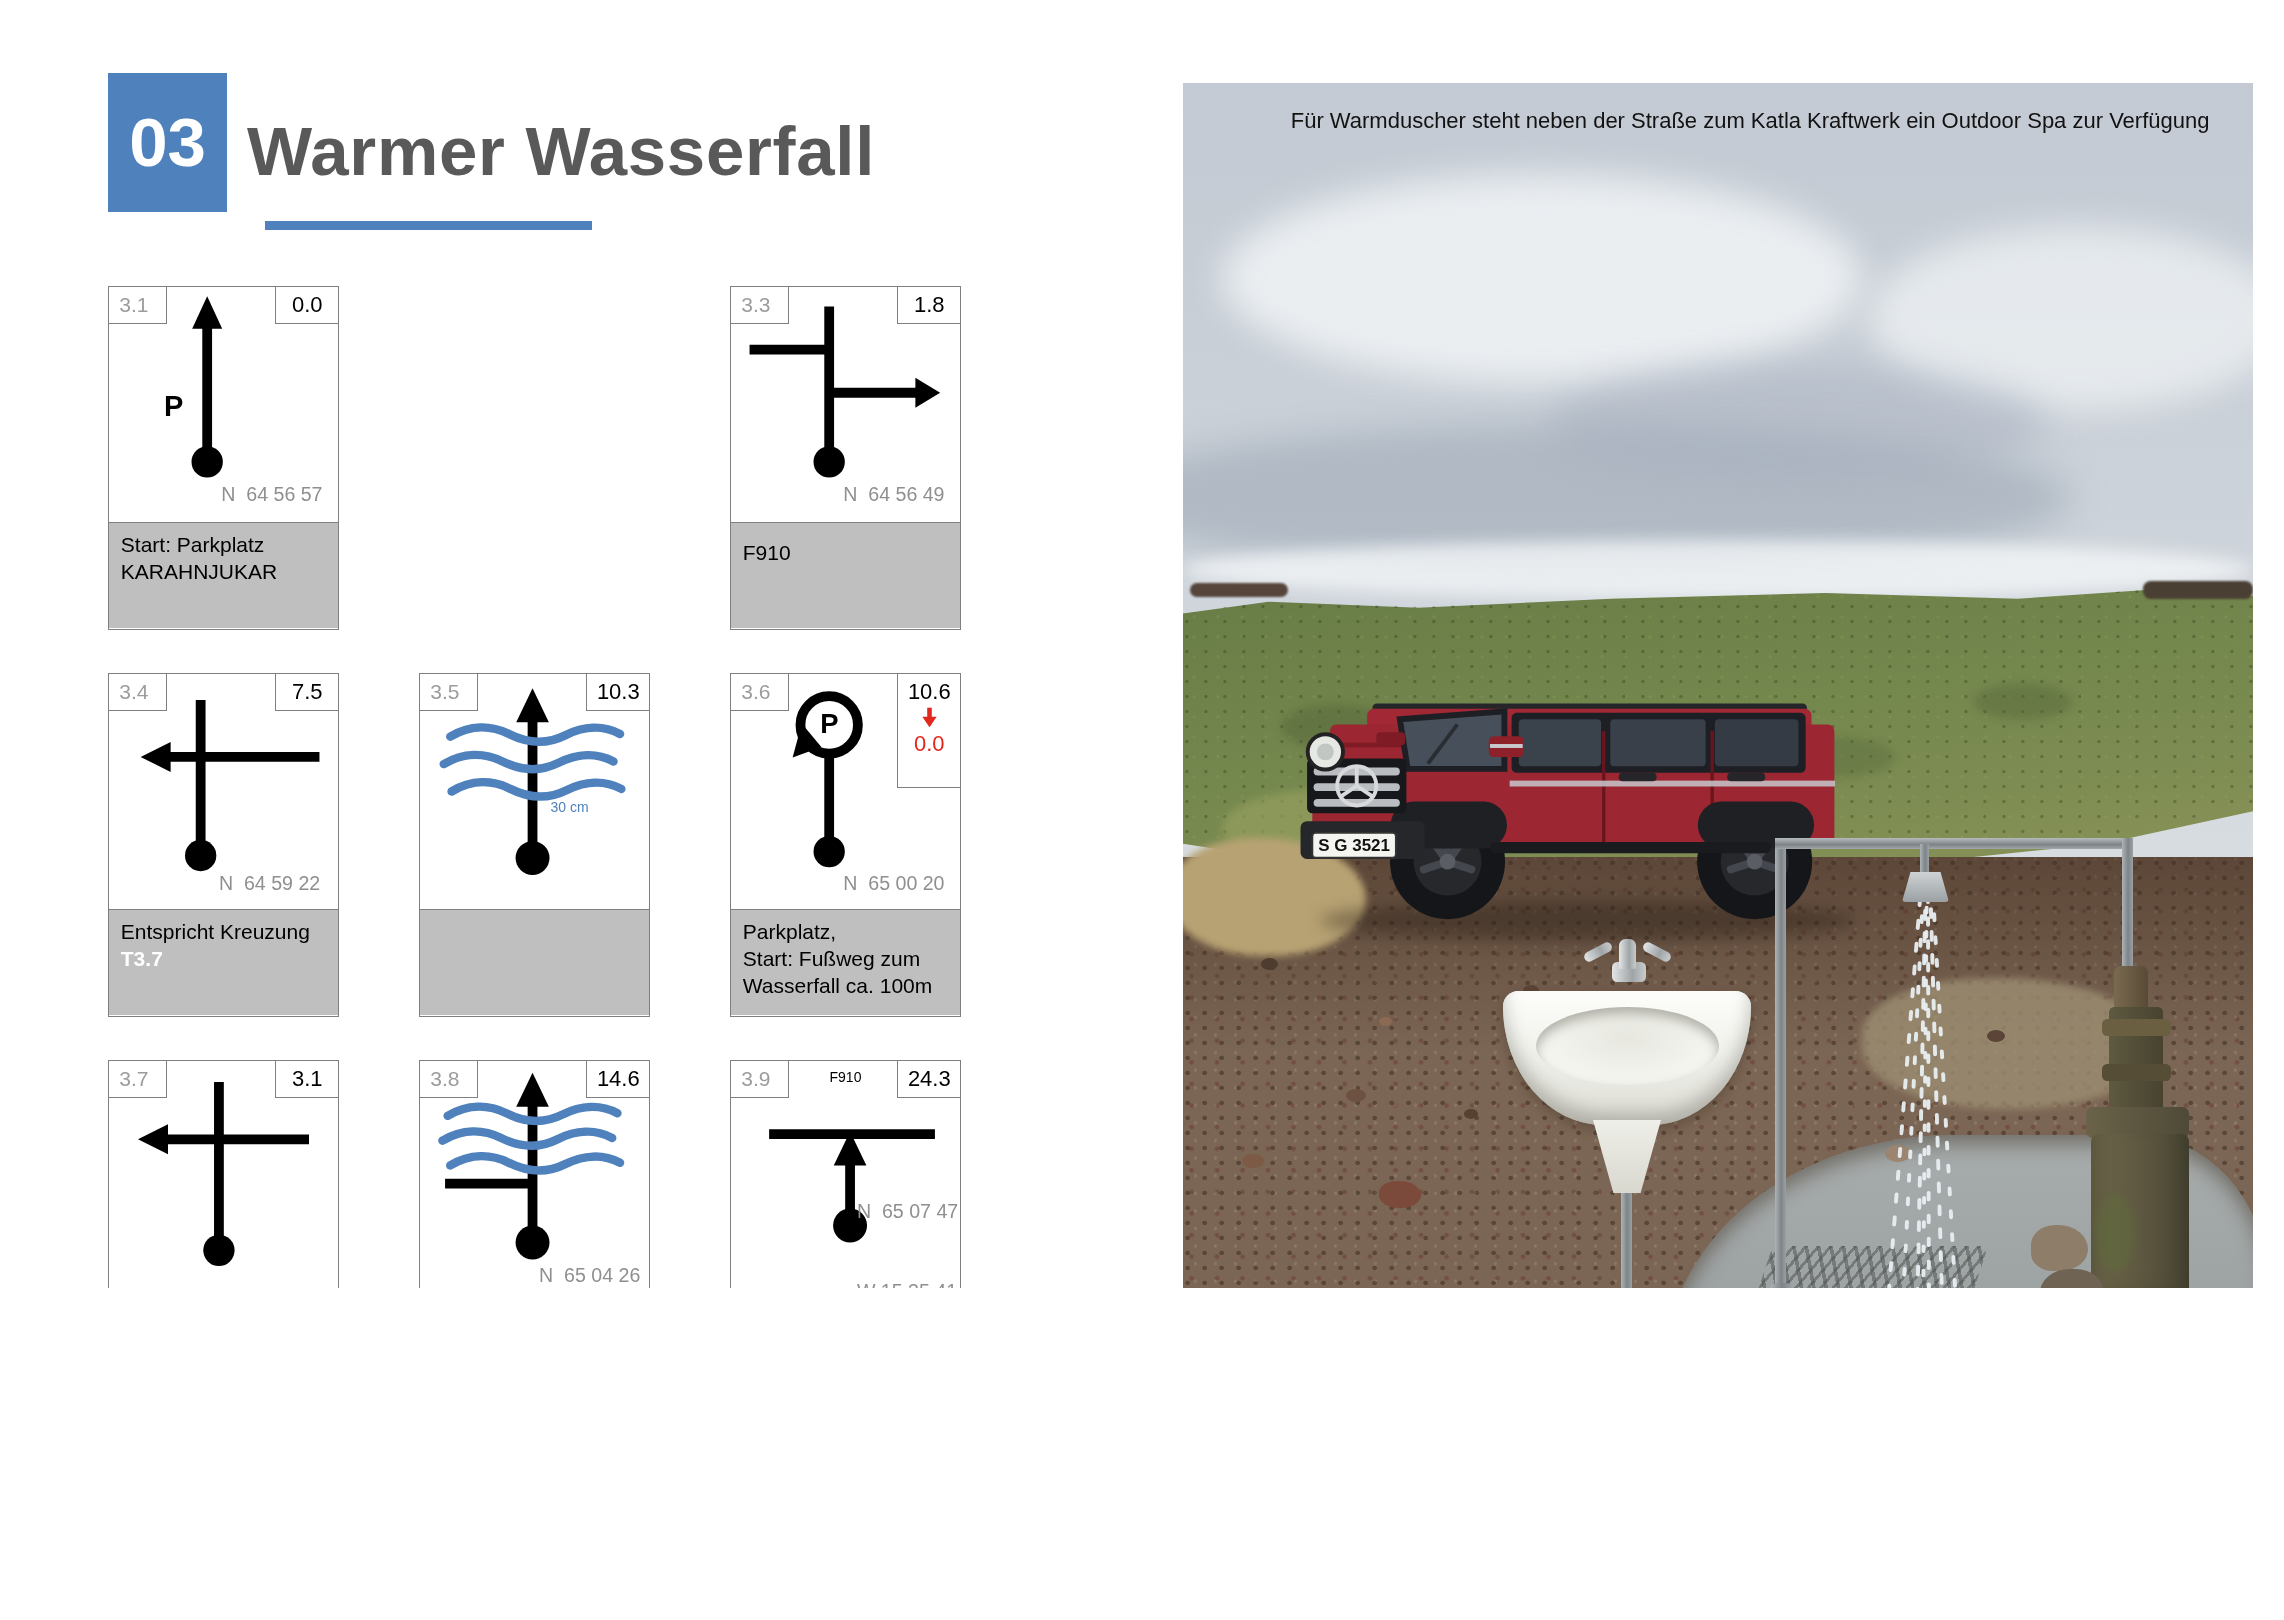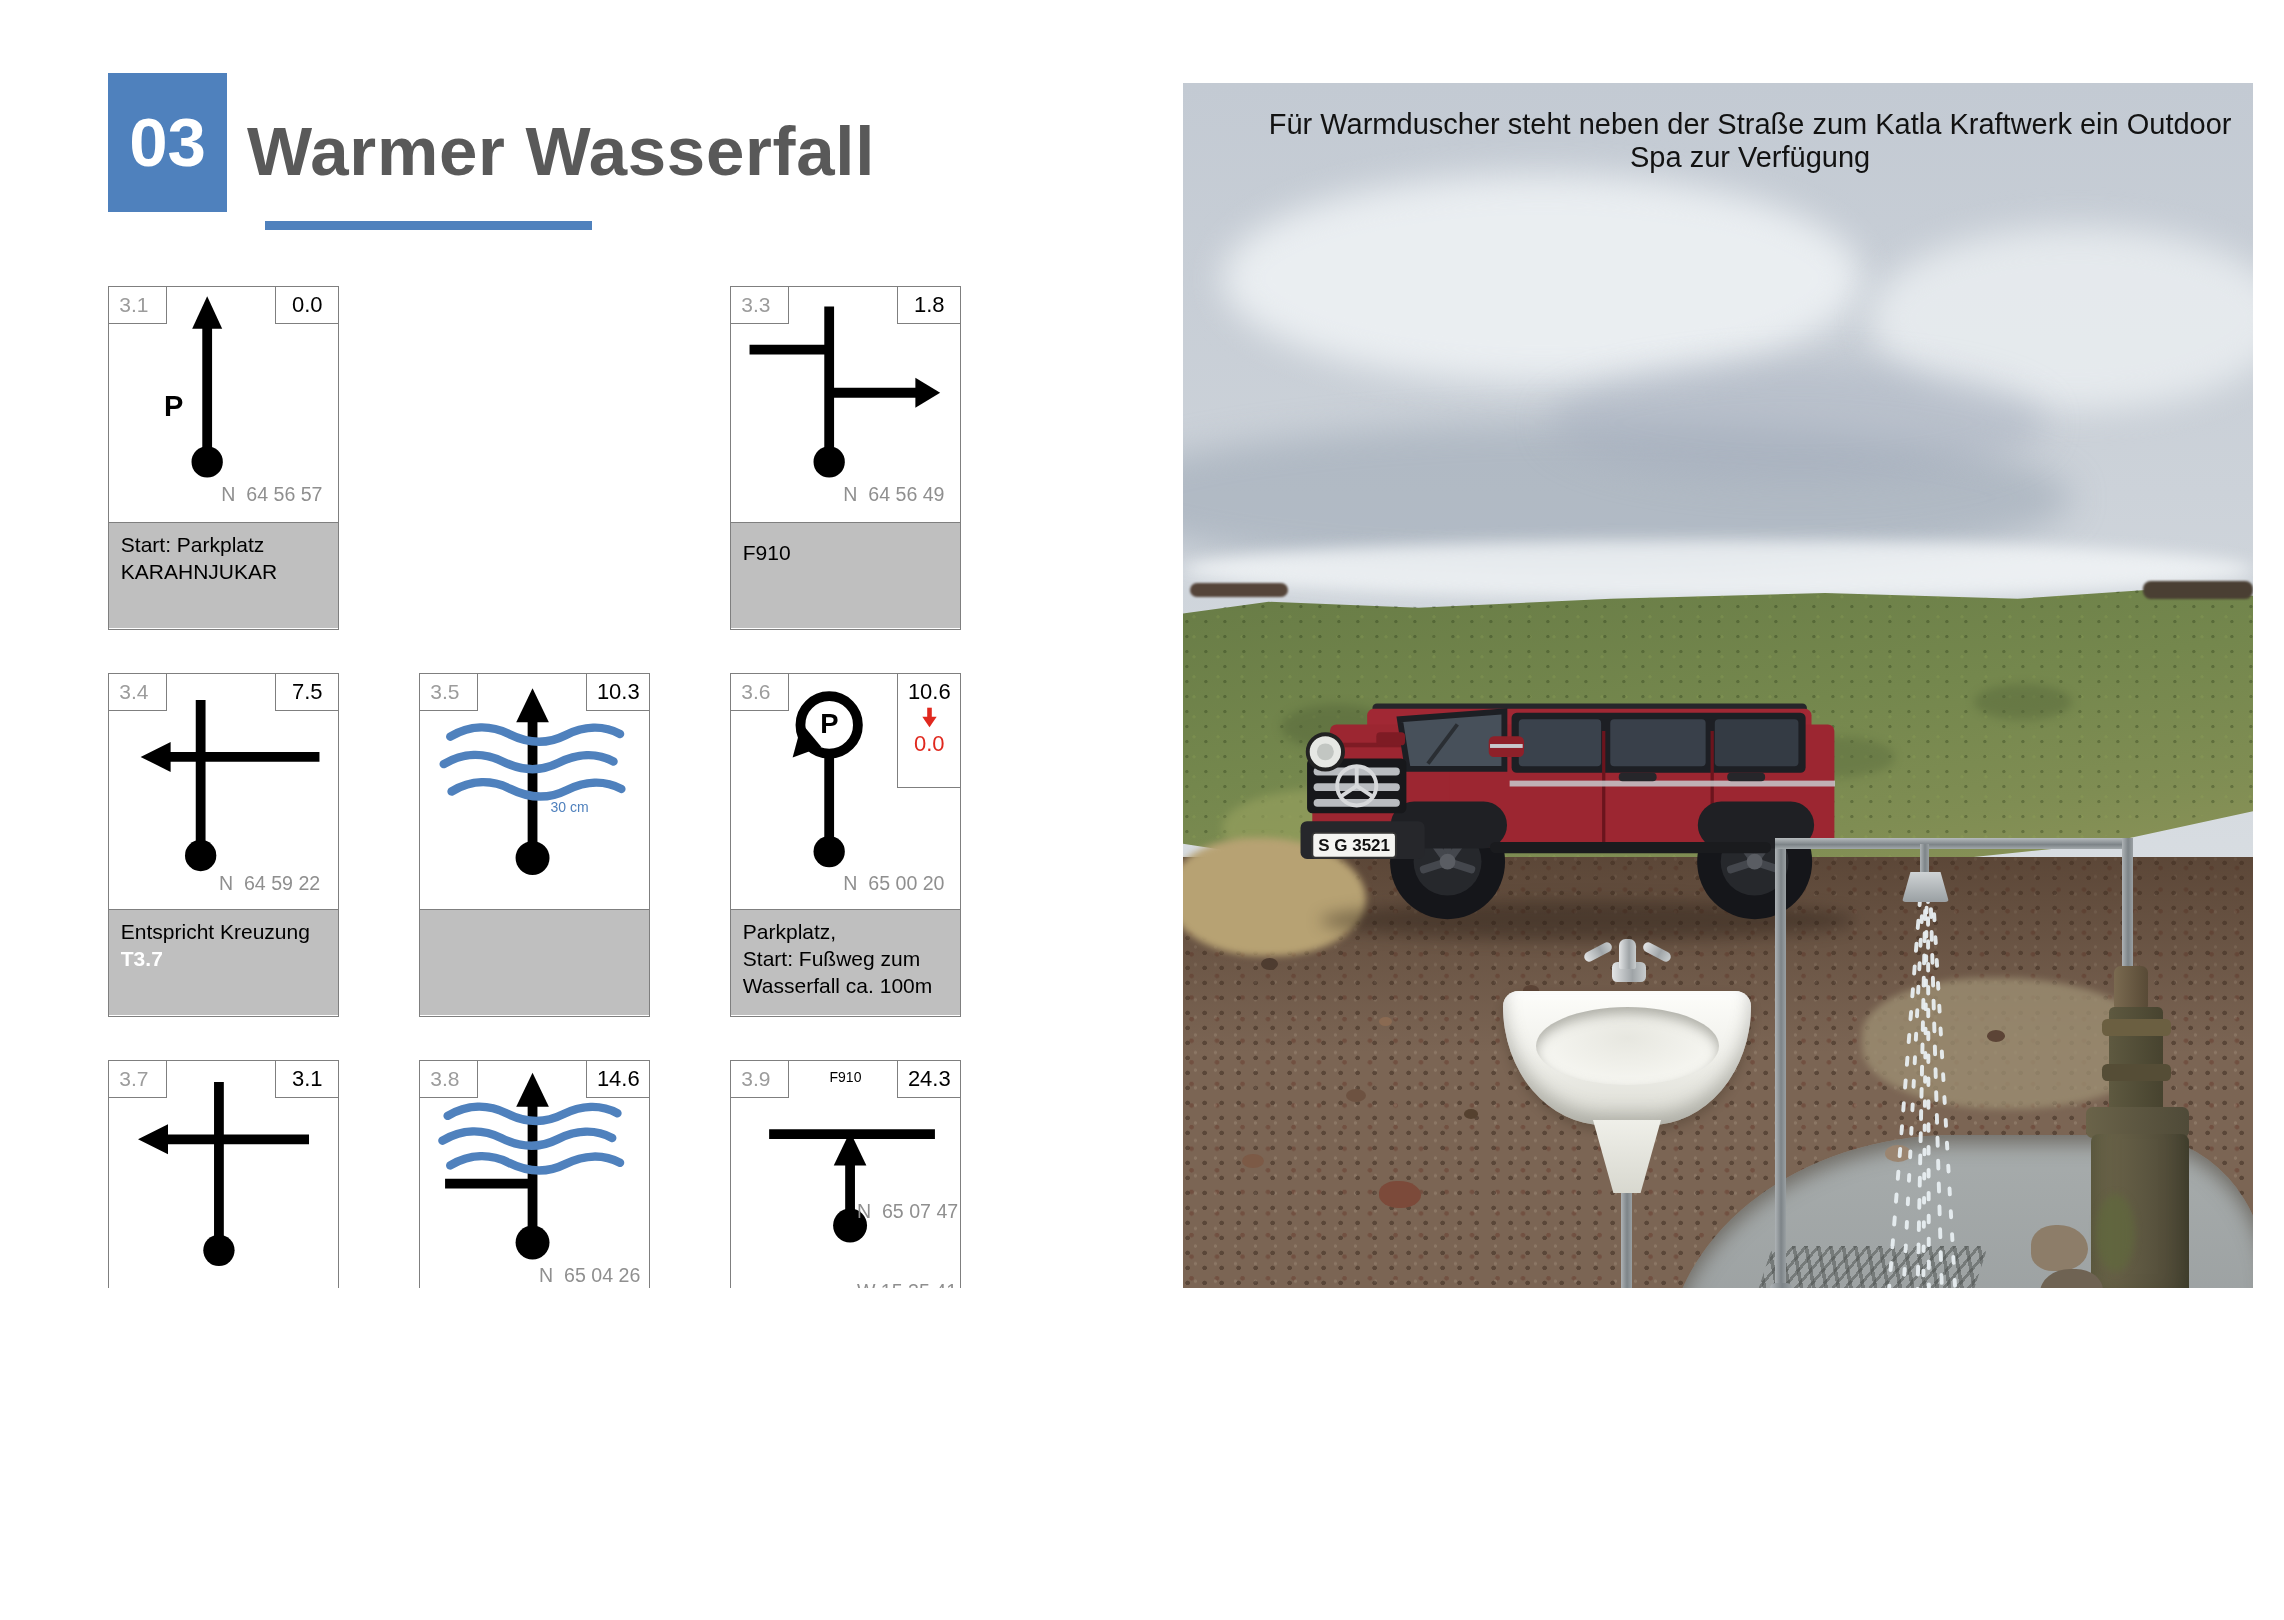--- a/index.html
+++ b/index.html
@@ -63,21 +63,21 @@
     font-size:21px; color:#000; padding:7.8px 9.1px 0 11.8px; line-height:1.3; white-space:pre-line;
   }
   .caption .ref { color:#ffffff; font-weight:bold; }
 
   
   #photo {
     position:absolute; left:1183px; top:83px; width:1070px; height:1463px; overflow:hidden;
     background:linear-gradient(180deg,#c3cad3 0%,#ccd2d9 28%,#d7dce1 52%,#dfe3e6 72%,#dce0e4 100%);
   }
   .photo-caption {
-    position:absolute; left:8%; top:25px; width:90%; text-align:center; font-size:29px; color:#121212; z-index:40;
+    position:absolute; left:8%; top:25px; width:90%; text-align:center; font-size:22px; color:#121212; z-index:40;
   }
   .cloud { position:absolute; border-radius:50%; filter:blur(17px); }
   .hill {
     position:absolute; left:0; top:504px; width:100%; height:295px;
     background:linear-gradient(172deg,#687c46 0%,#74874d 45%,#7f8d53 75%,#8d9459 100%);
     clip-path:polygon(0% 9%,8% 5%,22% 7%,40% 4%,60% 2%,78% 4%,90% 1%,100% 3%,100% 76%,86% 87%,62% 96%,38% 100%,16% 96%,0% 87%);
     z-index:2;
   }
   .hill-speck {
     position:absolute; left:0; top:504px; width:100%; height:287px; z-index:3; opacity:.55;

